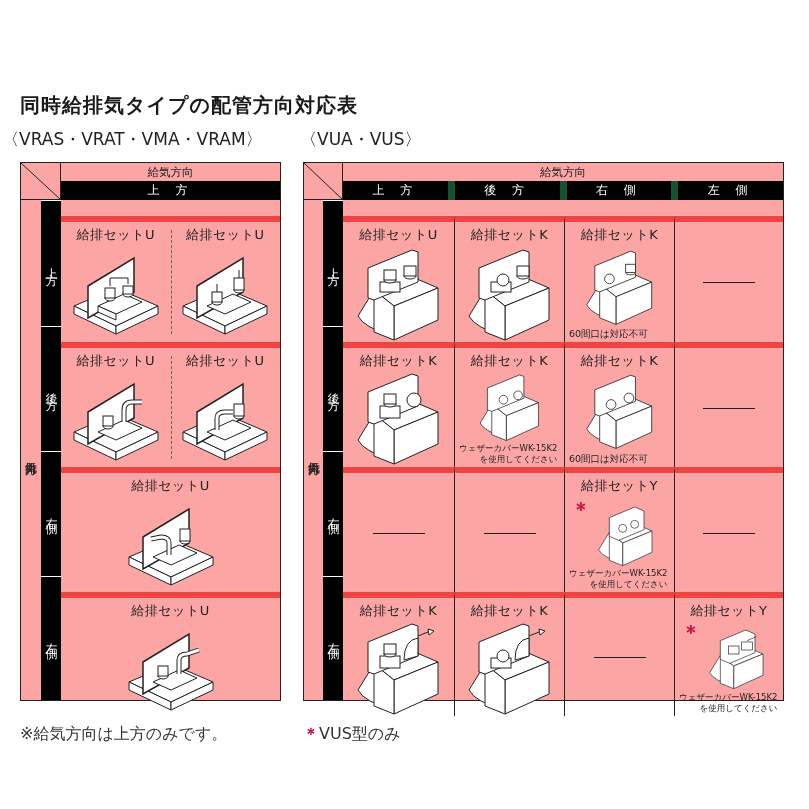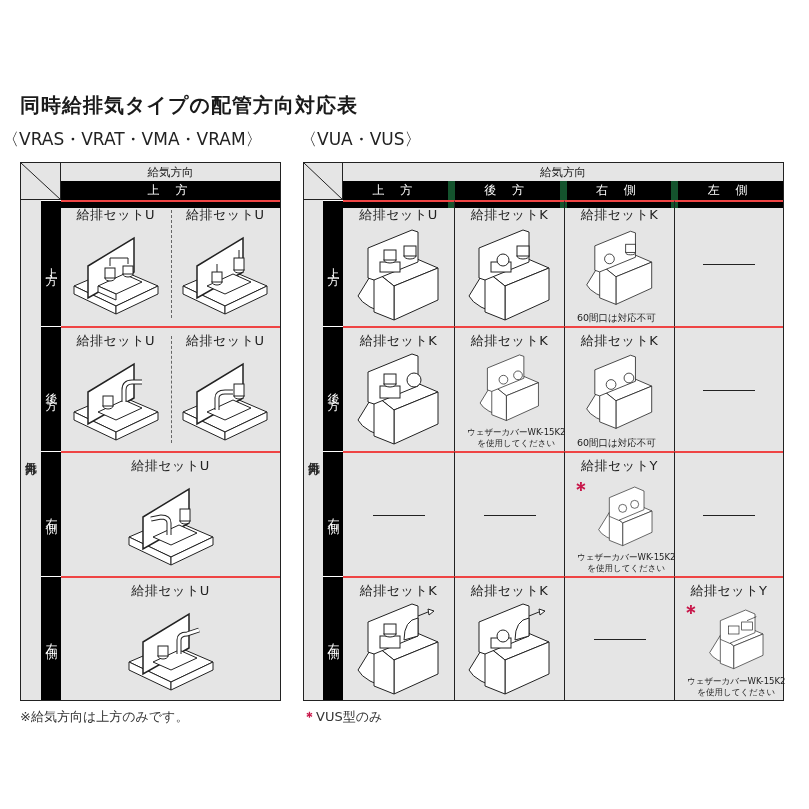--- a/index.html
+++ b/index.html
@@ -1,35 +1,35 @@
 <!DOCTYPE html>
 <html><head>
 <meta charset="utf-8">
 <style>
   html, body { margin: 0; padding: 0; background: #ffffff; }
   body { width: 809px; height: 809px; position: relative; overflow: hidden;
          font-family: "DejaVu Sans", "Liberation Sans", sans-serif; color: #222; }
   .title { position: absolute; left: 20px; top: 92px; font-size: 20px; font-weight: bold; letter-spacing: 1px; color: #1a1a1a; }
   .subtitle { position: absolute; top: 128px; font-size: 17px; color: #222; letter-spacing: 0px; }
-  .note { position: absolute; top: 708px; font-size: 13px; color: #333; }
+  .note { position: absolute; top: 724px; font-size: 16px; color: #333; }
   .ast { color: #c8174a; font-weight: bold; }
 
-  .tbl { position: absolute; border: 1.5px solid #222; box-sizing: border-box; background: #e5e5e5; }
+  .tbl { position: absolute; border: 1.5px solid #222; box-sizing: border-box; background: #fca5a5; }
   .corner { position: absolute; left: 0; top: 0; border-right: 1px solid #222; border-bottom: 1px solid #222; box-sizing: border-box; }
   .corner svg { position: absolute; left: 0; top: 0; }
   .hdr-top { position: absolute; top: 0; height: 18px; font-size: 11.5px; text-align: center; line-height: 18px; border-bottom: none; }
-  .hdr-black { position: absolute; top: 18px; height: 27px; background: #000; color: #fff; display: flex; }
+  .hdr-black { position: absolute; top: 18px; height: 19px; background: #000; color: #fff; display: flex; }
   .hdr-black .hc { flex: 1; text-align: center; font-size: 12px; line-height: 19px; letter-spacing: 6px; border-left: 7px solid #14532d; }
   .hdr-black .hc:first-child { border-left: none; }
   .side-label { position: absolute; left: 0; width: 20px; font-size: 12px; writing-mode: vertical-rl; text-align: center; line-height: 20px; color: #222; }
   .row-strip { position: absolute; background: #000; color: #fff; width: 20px; font-size: 12px; writing-mode: vertical-rl; display: flex; align-items: center; justify-content: center; letter-spacing: 6px; box-sizing: border-box; border-top: 1px solid #fff; }
-  .cell { position: absolute; box-sizing: border-box; border-top: 2px solid #ef4444; border-left: 1px solid #222; text-align: center; }
+  .cell { position: absolute; box-sizing: border-box; border-top: 6px solid #ef4444; border-left: 1px solid #222; text-align: center; margin-top: 16px; }
   .cell .lbl { font-size: 13px; margin-top: 4px; color: #222; white-space: nowrap; letter-spacing: 0.5px; }
   .cell .dash { position: absolute; left: 50%; top: 50%; width: 52px; height: 1px; background: #222; transform: translateX(-50%); }
-  .cell .sm { font-size: 8.5px; line-height: 11px; text-align: center; position: absolute; left: 12px; color: #222; white-space: nowrap; }
+  .cell .sm { font-size: 8.5px; line-height: 11px; text-align: right; position: absolute; left: 4px; color: #222; white-space: nowrap; }
   .cell .ast-mark { position: absolute; left: 6px; font-size: 20px; line-height: 20px; color: #c8174a; font-weight: bold; }
   .half { position: absolute; top: 0; bottom: 0; text-align: center; }
   .vdash { position: absolute; top: 8px; bottom: 8px; left: 50%; border-left: 1.5px dashed #666; }
   svg.ill { position: absolute; left: 50%; transform: translateX(-50%); }
 </style>
 </head>
 <body>
 
 <div class="title">同時給排気タイプの配管方向対応表</div>
 <div class="subtitle" style="left:2px;">〈VRAS・VRAT・VMA・VRAM〉</div>

